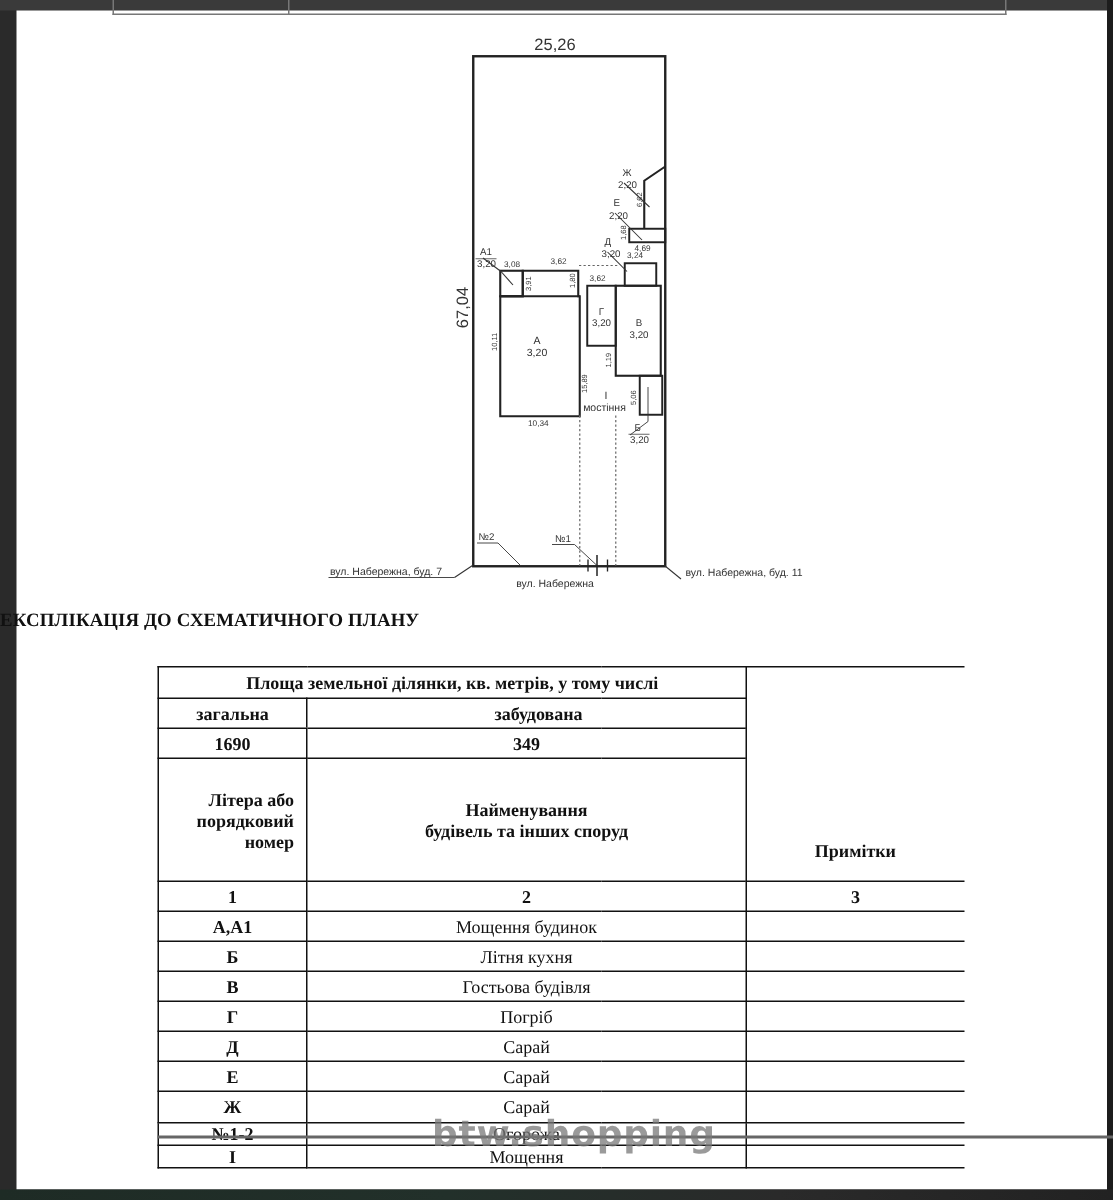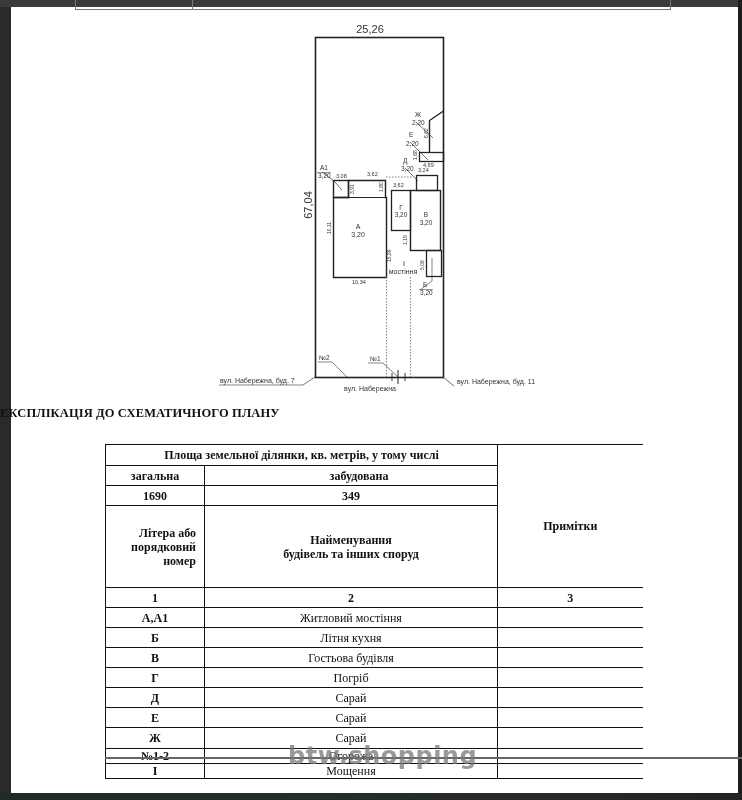--- a/index.html
+++ b/index.html
@@ -157,21 +157,21 @@
 <table class="expl">
   <colgroup>
     <col style="width:99px">
     <col style="width:196px">
     <col style="width:97px">
     <col style="width:145px">
   </colgroup>
   <tbody>
       <tr style="height:21px">
     <td colspan="3" class="b">Площа земельної ділянки, кв. метрів, у тому числі</td>
-    <td rowspan="4" class="b" style="vertical-align:top; padding-top:74px; border-right:none;">Примітки</td>
+    <td rowspan="4" class="b" style="vertical-align:top; padding-top:115px; border-right:none;">Примітки</td>
   </tr>
   <tr style="height:20px">
     <td colspan="1" class="b" style="border-right:none;text-align:center;">загальна</td>
     <td colspan="2" class="b" style="padding-left:16px">забудована</td>
   </tr>
   <tr style="height:20px">
     <td class="b">1690</td>
     <td colspan="2" class="b">349</td>
   </tr>
   <tr style="height:82px">
@@ -181,21 +181,21 @@
       <div>будівель та інших споруд</div>
     </td>
   </tr>
   <tr style="height:20px">
     <td class="b">1</td>
     <td colspan="2" class="b">2</td>
     <td class="b" style="border-right:none">3</td>
   </tr>
   <tr style="height:20px">
     <td class="b">А,А1</td>
-    <td colspan="2">Житловий мостіння</td>
+    <td colspan="2">Мощення будинок</td>
     <td style="border-right:none"></td>
   </tr>
   <tr style="height:20px">
     <td class="b">Б</td>
     <td colspan="2">Літня кухня</td>
     <td style="border-right:none"></td>
   </tr>
   <tr style="height:20px">
     <td class="b">В</td>
     <td colspan="2">Гостьова будівля</td>

